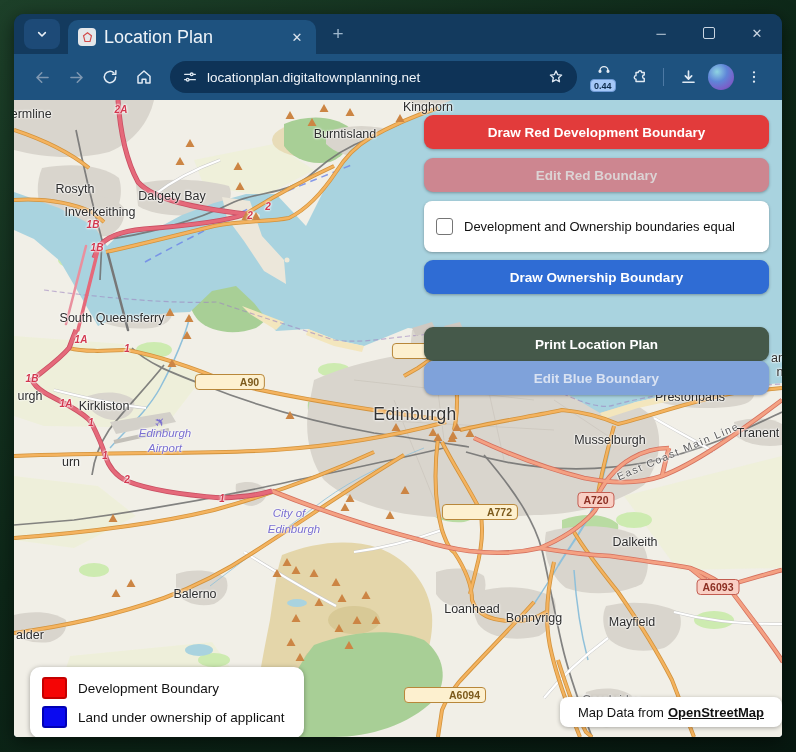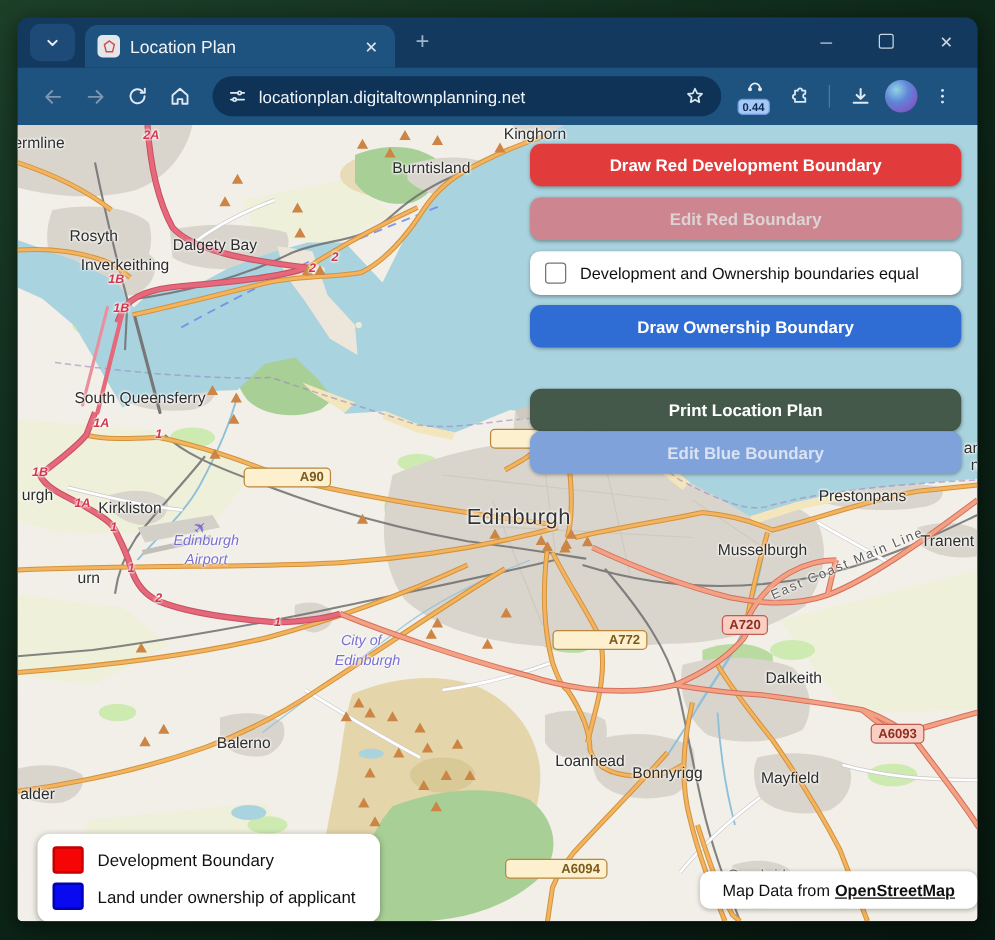--- a/index.html
+++ b/index.html
@@ -10,21 +10,21 @@
           border-radius:10px 10px 4px 4px;overflow:hidden;background:#133a5e;
           box-shadow:0 4px 18px rgba(0,0,0,.5);}
   
   .tabstrip{height:40px;background:#133a5e;display:flex;align-items:flex-end;position:relative;}
   .tabsearch{width:36px;height:30px;margin:0 8px 5px 10px;border-radius:8px;background:#1d4a77;
              display:flex;align-items:center;justify-content:center;color:#e8eef5;}
   .tab{width:228px;height:34px;background:#1e527f;border-radius:10px 10px 0 0;
        display:flex;align-items:center;padding:0 10px;gap:8px;}
   .favicon{width:18px;height:18px;border-radius:4px;background:#e4e7ea;display:flex;
            align-items:center;justify-content:center;flex:none;}
-  .tabtitle{color:#eef3f8;font-size:14px;flex:1;white-space:nowrap;overflow:hidden;}
+  .tabtitle{color:#eef3f8;font-size:18px;flex:1;white-space:nowrap;overflow:hidden;}
   .tabclose{color:#dbe4ee;font-size:13px;width:18px;height:18px;display:flex;align-items:center;
             justify-content:center;border-radius:4px;}
   .newtab{color:#9db6cc;font-size:19px;width:28px;height:28px;margin:0 0 6px 8px;display:flex;
           align-items:center;justify-content:center;border-radius:6px;}
   .wincontrols{position:absolute;right:14px;top:8px;display:flex;gap:26px;align-items:center;color:#c9d5e2;}
   .wc{width:22px;height:22px;display:flex;align-items:center;justify-content:center;font-size:13px;}
   .wc .box{width:10px;height:10px;border:1.3px solid #c9d5e2;border-radius:2px;}
   
   .toolbar{height:46px;background:#1e527f;display:flex;align-items:center;padding:0 14px;gap:6px;}
   .tbtn{width:28px;height:28px;display:flex;align-items:center;justify-content:center;color:#dfe9f3;flex:none;}
@@ -55,21 +55,21 @@
           padding:1px 5px;border-radius:4px;white-space:nowrap;}
   .shield.primary{background:#fdf0cf;border:1.5px solid #b8873a;color:#7c5a1c;padding-left:44px;}
   .shield.trunk{background:#f9cfc4;border:1.5px solid #c25c50;color:#8c2f23;}
   
   .panel{position:absolute;left:410px;top:15px;width:345px;}
   .pbtn{height:34px;width:100%;border:none;border-radius:9px;display:flex;align-items:center;
         justify-content:center;font-weight:bold;font-size:13.5px;color:#fff;margin-bottom:9px;
         box-shadow:0 1px 3px rgba(0,0,0,.3);font-family:"Liberation Sans",sans-serif;cursor:pointer;}
   .pbtn.print{margin-top:33px;margin-bottom:0;}
   .chkrow{height:35px;background:#fff;border-radius:8px;display:flex;align-items:center;
-          padding:0 12px;gap:11px;font-size:13px;color:#111;margin-bottom:8px;
+          padding:8px 12px;gap:11px;font-size:13px;color:#111;margin-bottom:8px;
           box-shadow:0 1px 3px rgba(0,0,0,.3);}
   .chkbox{width:15px;height:15px;border:1.6px solid #757575;border-radius:3px;background:#fff;flex:none;}
   
   .legend{position:absolute;left:16px;top:567px;width:250px;background:#fff;border-radius:10px;
           padding:10px 12px;box-shadow:0 1px 5px rgba(0,0,0,.35);display:flex;flex-direction:column;gap:7px;}
   .lrow{display:flex;align-items:center;gap:11px;font-size:13.5px;color:#111;}
   .swatch{width:21px;height:18px;border-radius:3px;flex:none;}
   .attrib{position:absolute;left:546px;top:597px;width:222px;height:30px;background:#fff;border-radius:8px;
           display:flex;align-items:center;justify-content:center;font-size:13px;color:#111;
           box-shadow:0 1px 4px rgba(0,0,0,.3);gap:4px;}

